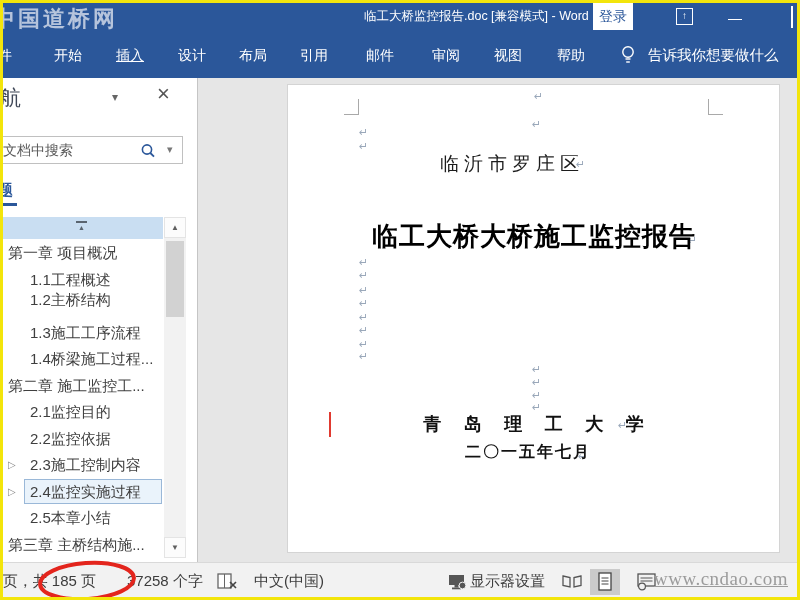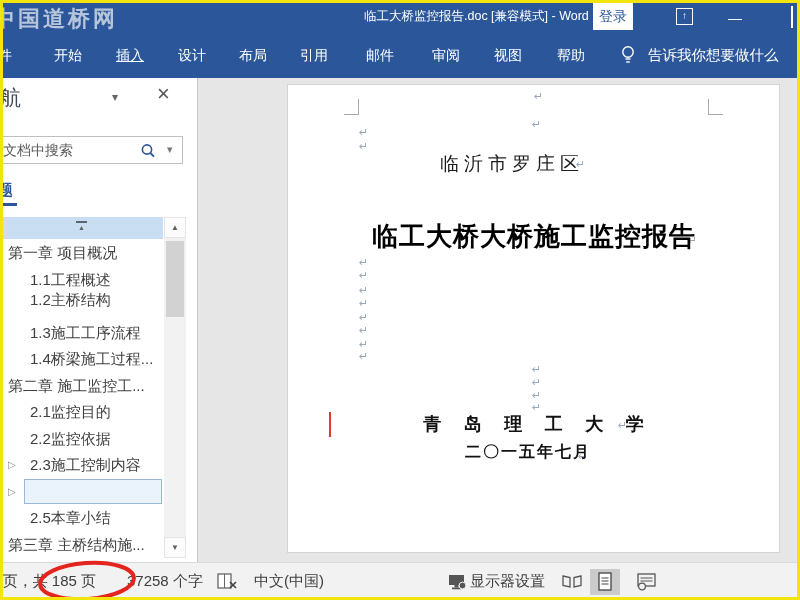--- a/index.html
+++ b/index.html
@@ -156,21 +156,21 @@
     <div id="nav-items">
         <div class="nitem" style="top: 162px;"><span class="lbl" style="padding-left: 8px;">第一章 项目概况</span></div>
         <div class="nitem" style="top: 189px;"><span class="lbl" style="padding-left: 30px;">1.1工程概述</span></div>
         <div class="nitem" style="top: 209px;"><span class="lbl" style="padding-left: 30px;">1.2主桥结构</span></div>
         <div class="nitem" style="top: 242px;"><span class="lbl" style="padding-left: 30px; margin-top: 22px;">1.3施工工序流程</span></div>
         <div class="nitem" style="top: 268px;"><span class="lbl" style="padding-left: 30px;">1.4桥梁施工过程...</span></div>
         <div class="nitem" style="top: 295px;"><span class="lbl" style="padding-left: 8px;">第二章 施工监控工...</span></div>
         <div class="nitem" style="top: 321px;"><span class="lbl" style="padding-left: 30px;">2.1监控目的</span></div>
         <div class="nitem" style="top: 348px;"><span class="lbl" style="padding-left: 30px;">2.2监控依据</span></div>
         <div class="nitem" style="top: 374px;"><span class="arrow">▷</span><span class="lbl" style="padding-left: 30px;">2.3施工控制内容</span></div>
-        <div class="nitem sel" style="top: 401px;"><span class="selbox"></span><span class="arrow">▷</span></div>
+        <div class="nitem sel" style="top: 401px;"><span class="selbox"></span><span class="arrow">▷</span><span class="lbl" style="padding-left: 30px;">2.4监控实施过程</span></div>
         <div class="nitem" style="top: 427px;"><span class="lbl" style="padding-left: 30px;">2.5本章小结</span></div>
         <div class="nitem" style="top: 454px;"><span class="lbl" style="padding-left: 8px;">第三章 主桥结构施...</span></div>
       </div>
 
     <div class="nscroll">
       <div class="btn" style="top:0">▲</div>
       <div class="thumb"></div>
       <div class="btn" style="top:320px">▼</div>
     </div>
   </div>
@@ -248,19 +248,20 @@
       </svg>
     </span>
     <span class="vbtn" style="left:636px;top:9px">
       <svg width="22" height="19" viewBox="0 0 22 19">
         <rect x="2" y="2" width="17" height="12" fill="none" stroke="#555" stroke-width="1.3"></rect>
         <line x1="4.5" y1="6" x2="16.5" y2="6" stroke="#555" stroke-width="1"></line>
         <line x1="4.5" y1="9" x2="16.5" y2="9" stroke="#555" stroke-width="1"></line>
         <circle cx="6" cy="14.5" r="3.4" fill="#f2f2f2" stroke="#555" stroke-width="1.2"></circle>
       </svg>
     </span>
+    <div class="site-wm">www.cndao.com</div>
   </div>
 
   <svg class="annot" width="800" height="600" viewBox="0 0 800 600">
     <ellipse cx="87" cy="581" rx="47" ry="18" fill="none" stroke="#e3251d" stroke-width="4" transform="rotate(-4 87 581)"></ellipse>
   </svg>
   <div class="frame"></div>
 </div>
 
 </body></html>

